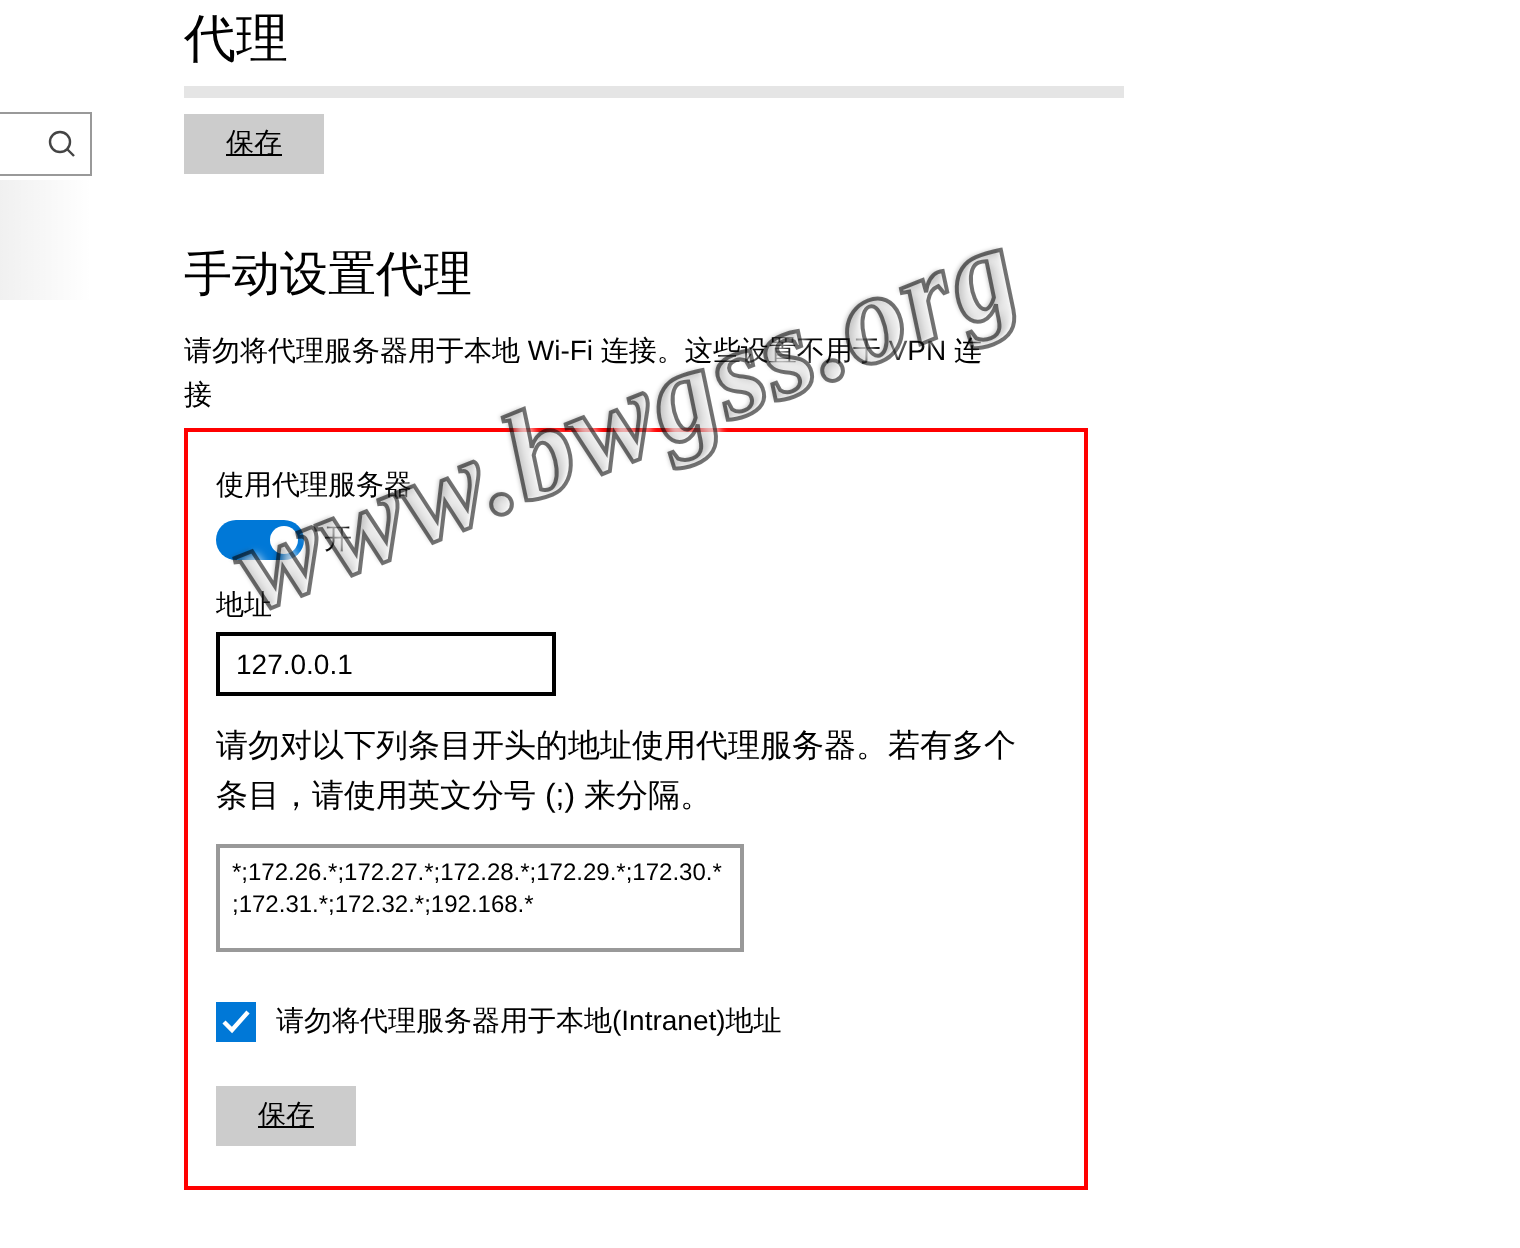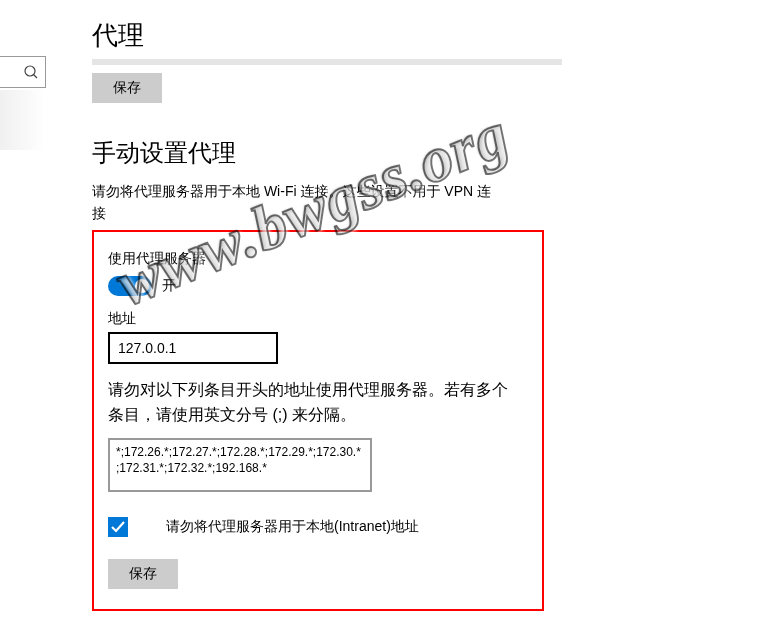--- a/index.html
+++ b/index.html
@@ -38,21 +38,21 @@
     left: 0;
     top: 90px;
     width: 46px;
     height: 60px;
     background: linear-gradient(to right, rgba(0,0,0,0.06), rgba(0,0,0,0));
   }
 
   .content {
     position: absolute;
     left: 92px;
-    top: 18px;
+    top: 2px;
     width: 560px;
   }
 
   .page-title {
     font-size: 26px;
     font-weight: 400;
     margin: 0 0 6px 0;
   }
 
   .divider {
@@ -64,20 +64,21 @@
 
   .btn {
     display: inline-block;
     min-width: 70px;
     padding: 6px 18px;
     background: #cccccc;
     border: none;
     font-size: 14px;
     color: #000;
     cursor: pointer;
+    text-decoration: underline;
   }
 
   .section-title {
     font-size: 24px;
     font-weight: 400;
     margin: 34px 0 12px 0;
   }
 
   .desc {
     font-size: 14px;
@@ -166,21 +167,20 @@
     padding: 4px 6px;
     resize: none;
     line-height: 1.35;
     background: #fff;
   }
 
   .cb-row {
     display: flex;
     align-items: center;
     margin: 22px 0 22px 0;
-    gap: 28px;
   }
   .cb {
     width: 20px;
     height: 20px;
     background: #0078d7;
     position: relative;
     cursor: pointer;
     flex-shrink: 0;
   }
   .cb svg { position: absolute; left: 2px; top: 2px; }

